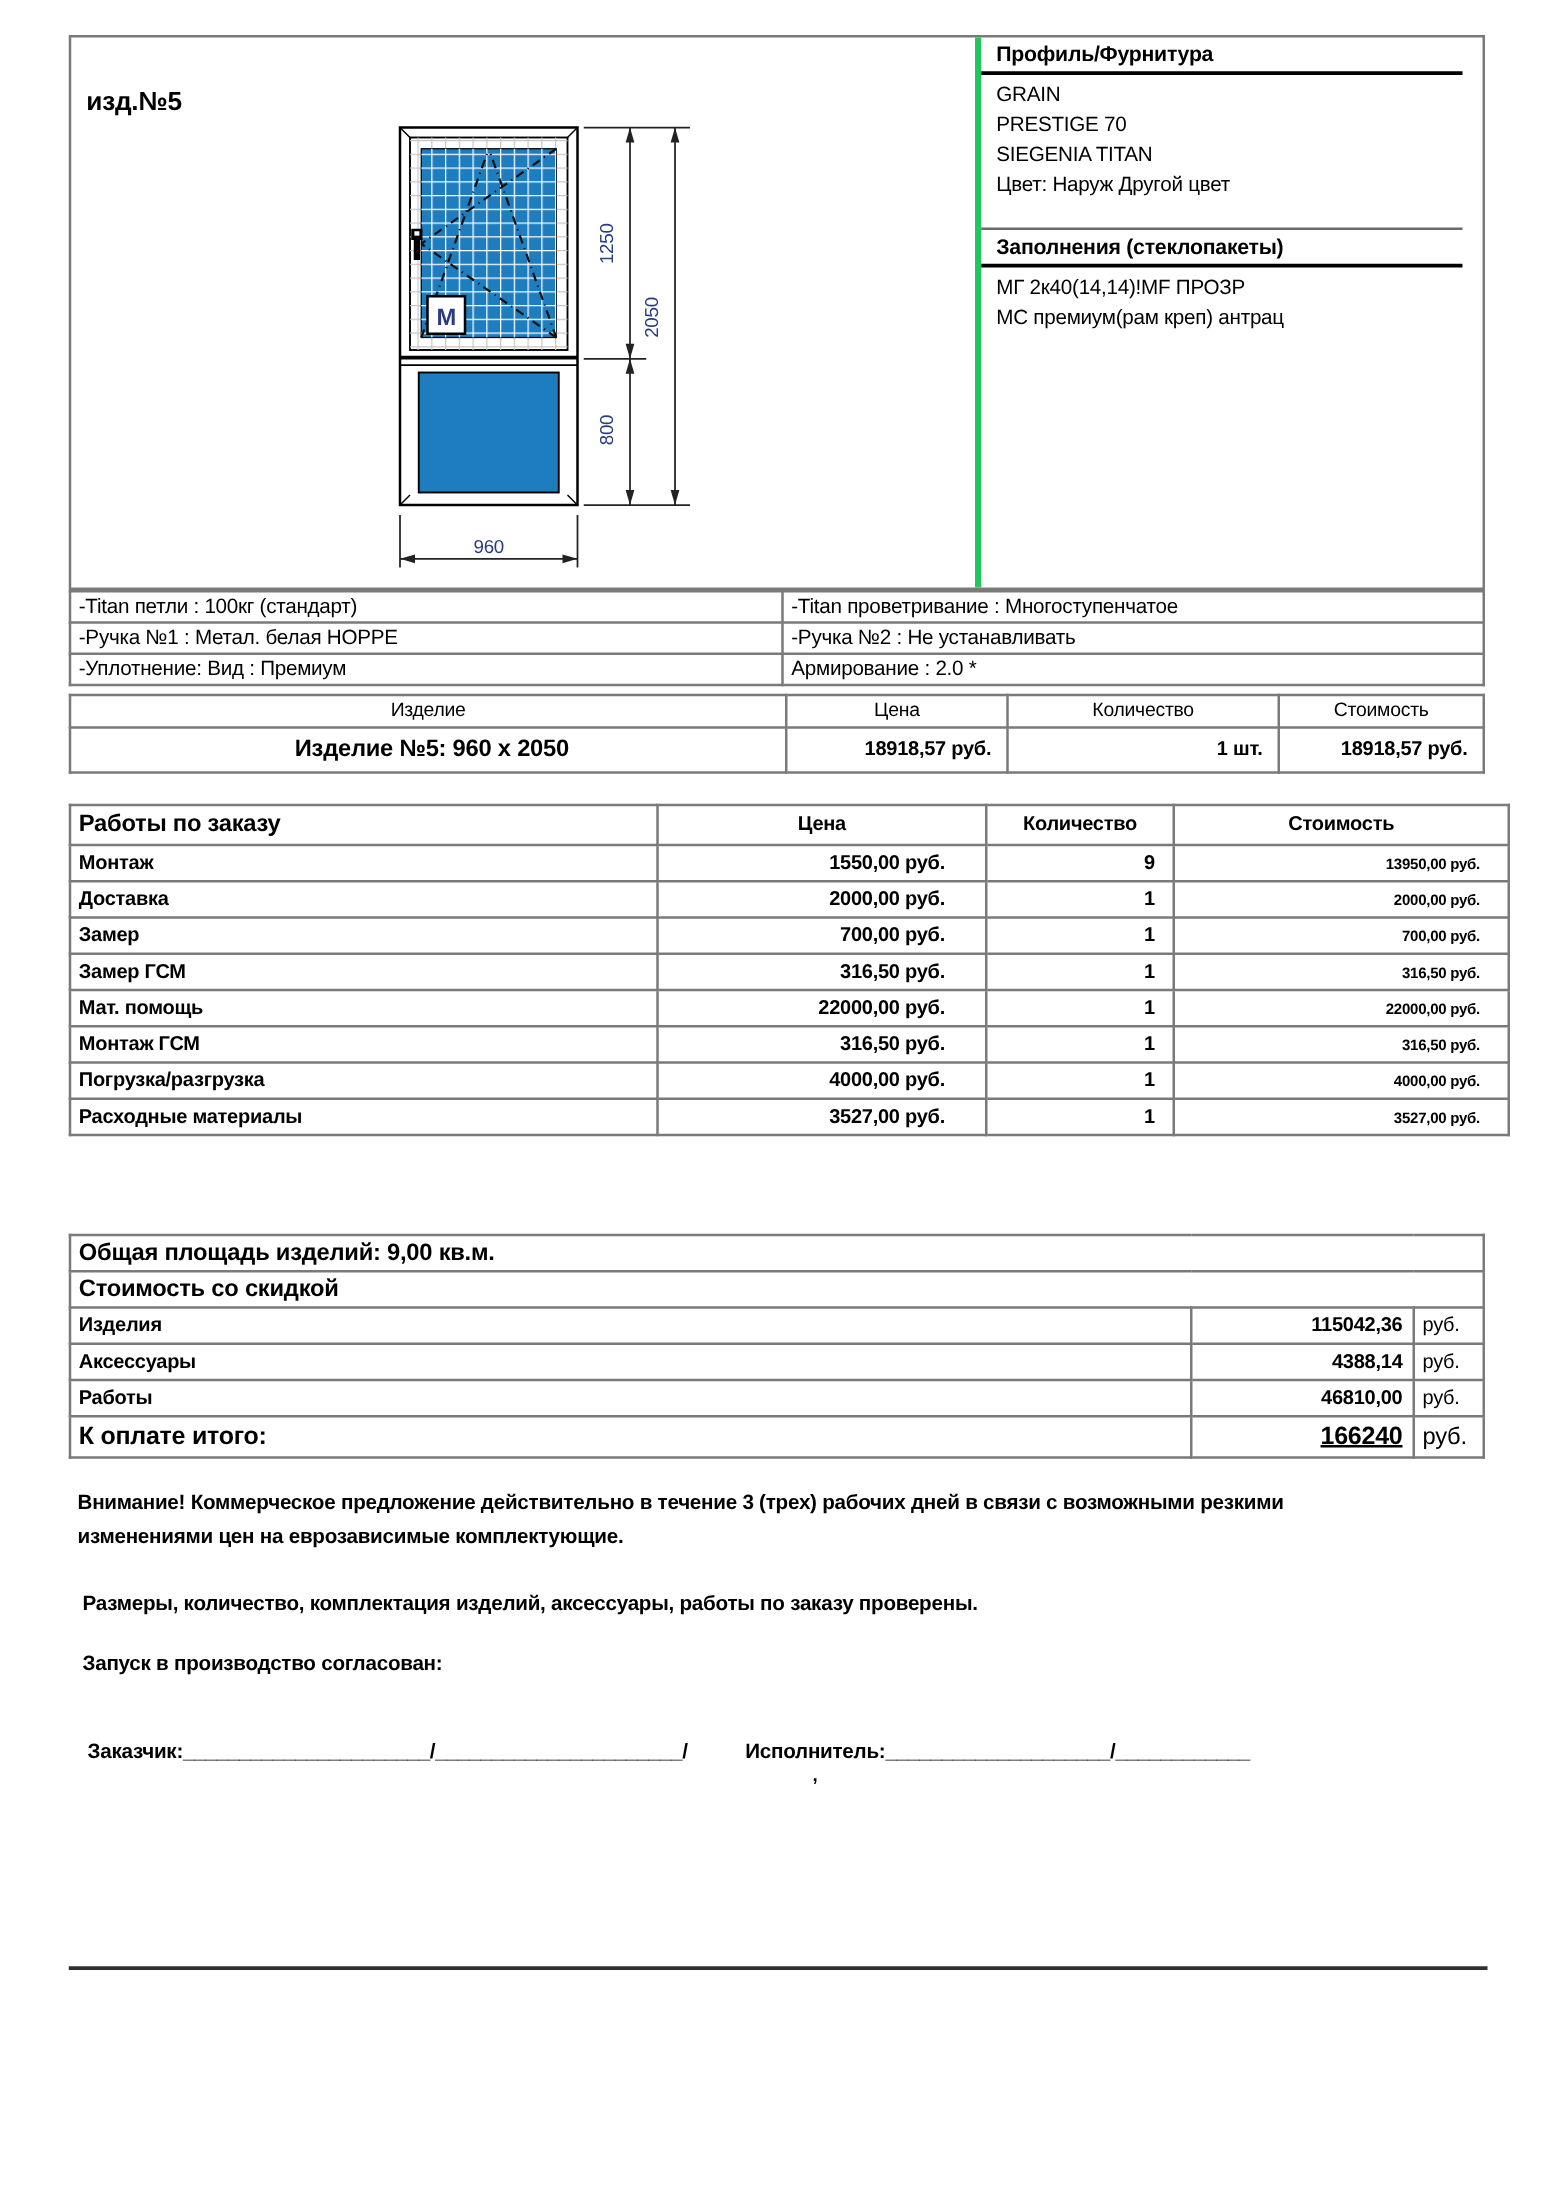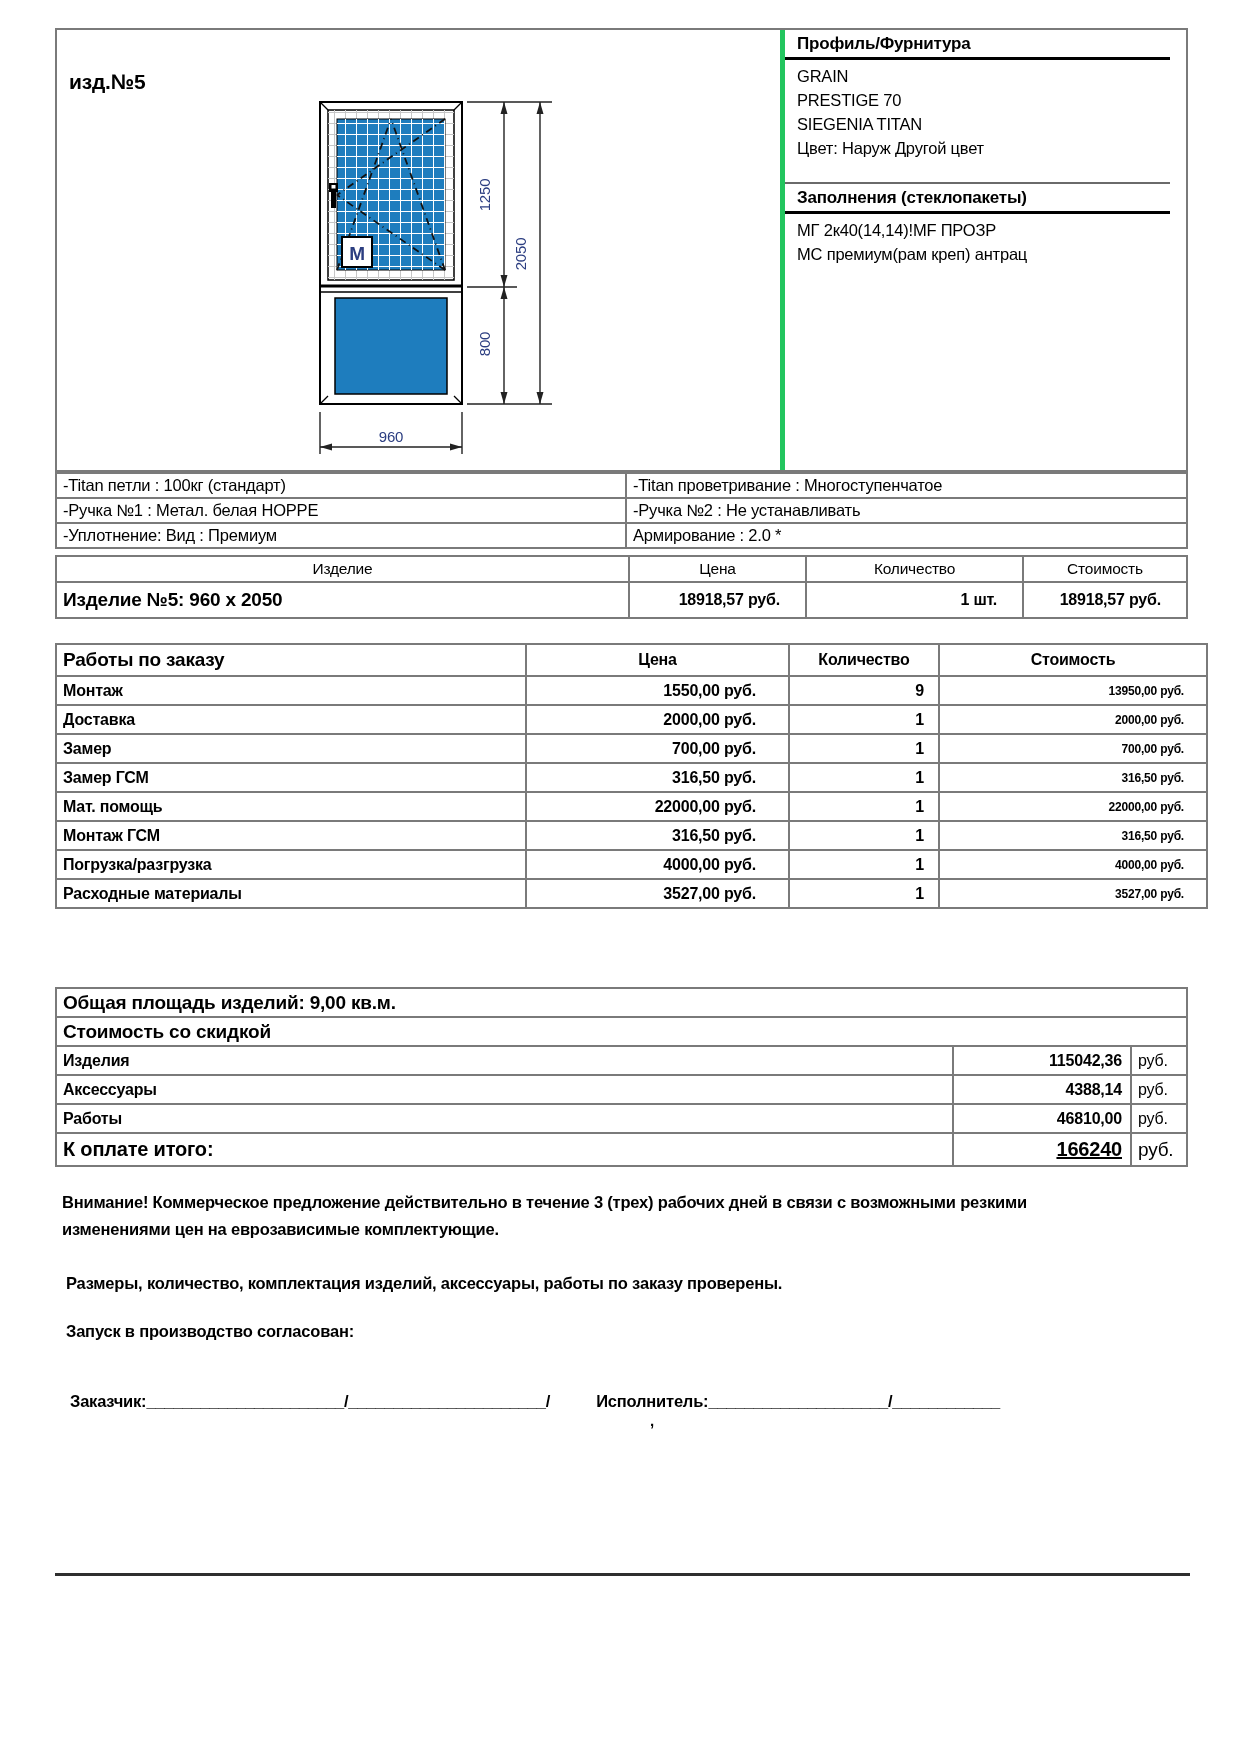--- a/index.html
+++ b/index.html
@@ -44,22 +44,22 @@
   td { vertical-align:middle; overflow:hidden; white-space:nowrap; }
 
   .spec-table { position:absolute; left:55px; top:472px; width:1133px; }
   .spec-table td {
     border:2px solid #7a7a7a; font-size:16.5px; height:25px; padding:1px 6px;
   }
 
   .prod-table { position:absolute; left:55px; top:555px; width:1133px; }
   .prod-table td { border:2px solid #7a7a7a; }
   .prod-table .hd { font-size:15.5px; text-align:center; height:26px; }
-  .prod-table .nm { font-size:19px; font-weight:bold; padding-left:6px; height:36px; }
-  .prod-table .vr { font-size:16px; font-weight:bold; text-align:right; padding-right:25px;border-radius:18px; }
+  .prod-table .nm { font-size:19px; font-weight:bold; padding-left:6px; height:36px;text-align:center; }
+  .prod-table .vr { font-size:16px; font-weight:bold; text-align:right; padding-right:12px;border-radius:18px; }
 
   .works-table { position:absolute; left:55px; top:643px; width:1153px; }
   .works-table td { border:2px solid #7a7a7a; font-weight:bold; }
   .works-table .ttl { font-size:19px; padding-left:6px; height:32px; }
   .works-table .hd { font-size:16px; text-align:center; }
   .works-table td.nm { font-size:16px; padding-left:6px; height:29px; }
   .works-table td.pr { font-size:16px; text-align:right; padding-right:32px; }
   .works-table td.qt { font-size:16px; text-align:right; padding-right:14px; }
   .works-table td.tt { font-size:12px; text-align:right; padding-right:22px; }
 

